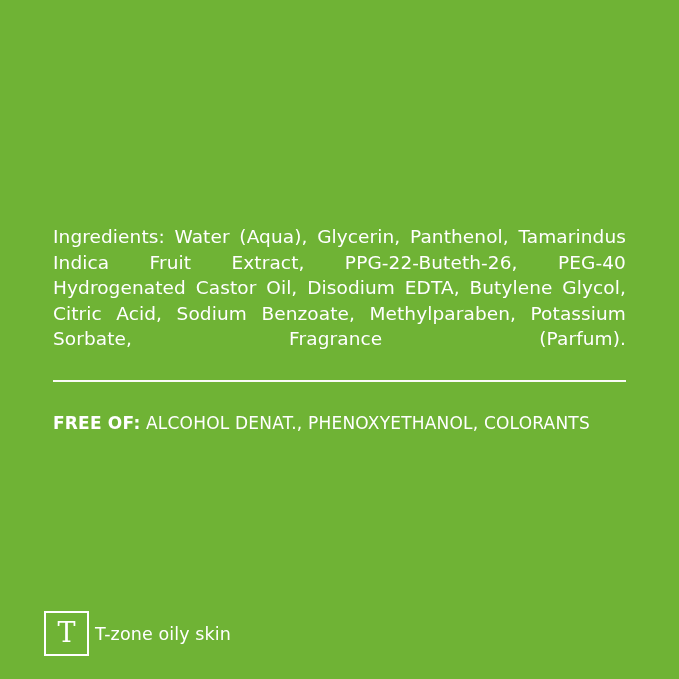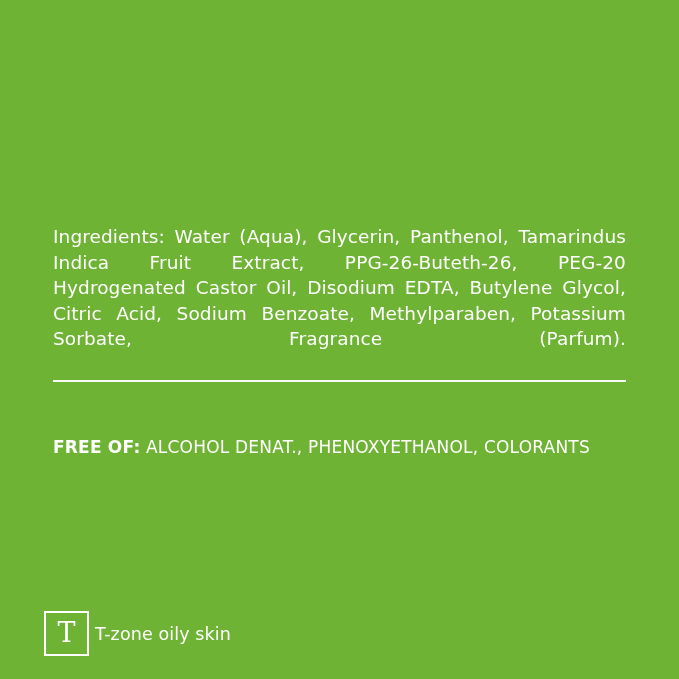--- a/index.html
+++ b/index.html
@@ -47,21 +47,21 @@
     left: 53px;
     top: 380px;
     width: 573px;
     height: 2px;
     background: #ffffff;
     opacity: 0.95;
   }
   .freeof-block {
     position: absolute;
     left: 53px;
-    top: 436px;
+    top: 412px;
     width: 600px;
   }
   .freeof-text {
     color: #ffffff;
     font-size: 17px;
     line-height: 22px;
     font-family: "DejaVu Sans", sans-serif;
     letter-spacing: 0.2px;
     margin: 0;
     white-space: nowrap;
@@ -104,21 +104,21 @@
     margin-left: 6px;
     letter-spacing: 0.1px;
   }
 </style>
 </head>
 <body>
 
 <div class="page">
 
   <div class="ingredients-block">
-    <p class="ingredients-text">Ingredients: Water (Aqua), Glycerin, Panthenol, Tamarindus Indica Fruit Extract, PPG-26-Buteth-26, PEG-20 Hydrogenated Castor Oil, Disodium EDTA, Butylene Glycol, Citric Acid, Sodium Benzoate, Methylparaben, Potassium Sorbate, Fragrance (Parfum).</p>
+    <p class="ingredients-text">Ingredients: Water (Aqua), Glycerin, Panthenol, Tamarindus Indica Fruit Extract, PPG-22-Buteth-26, PEG-40 Hydrogenated Castor Oil, Disodium EDTA, Butylene Glycol, Citric Acid, Sodium Benzoate, Methylparaben, Potassium Sorbate, Fragrance (Parfum).</p>
   </div>
 
   <div class="divider"></div>
 
   <div class="freeof-block">
     <p class="freeof-text"><span class="freeof-label">FREE OF:</span><span class="freeof-value"> </span><span class="freeof-value">ALCOHOL DENAT., PHENOXYETHANOL, COLORANTS</span></p>
   </div>
 
   <div class="footer">
     <div class="tzone-badge">

